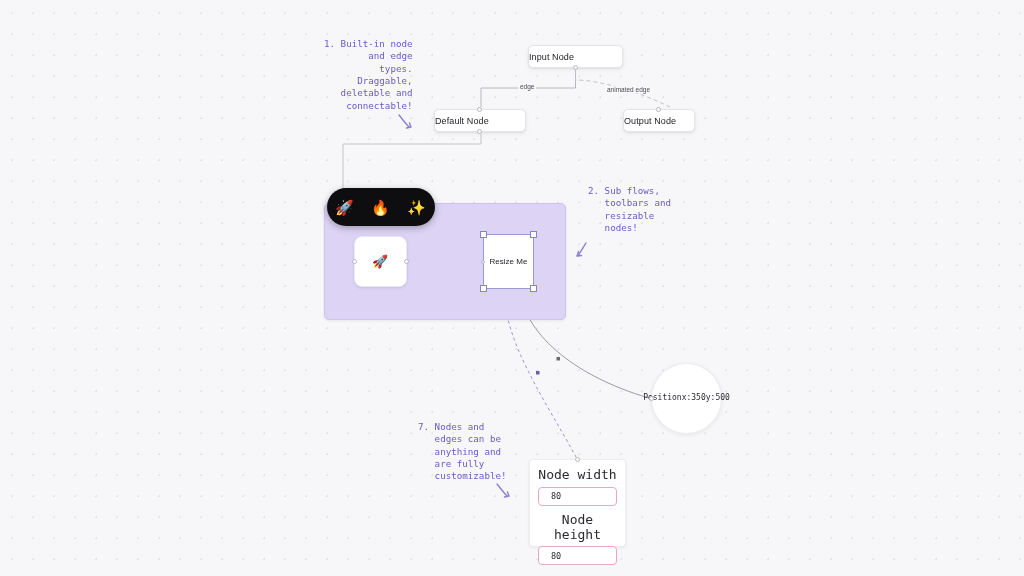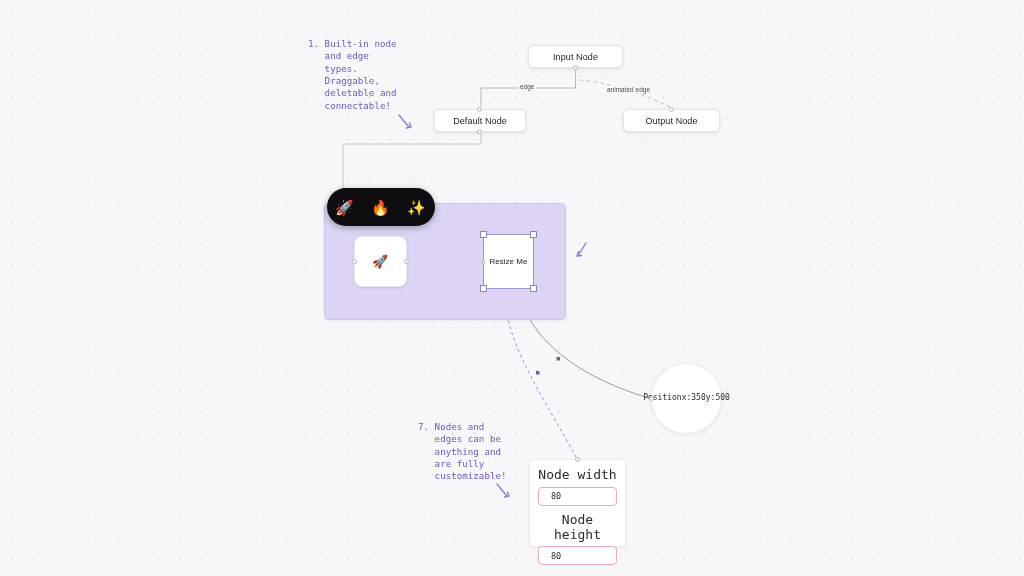--- a/index.html
+++ b/index.html
@@ -23,42 +23,42 @@
     pointer-events: none;
   }
 
   
   .node {
     position: absolute;
     background: #ffffff;
     border: 1px solid #e3e3e8;
     border-radius: 5px;
     box-shadow: 0 1px 2px rgba(20,20,40,.07), 0 2px 6px rgba(20,20,40,.05);
-    display: flex; align-items: center; justify-content: center;
+    display: flex; align-items: center; justify-content: flex-start;
     font-size: 9px;
     color: #232328;
     letter-spacing: .1px;
     white-space: nowrap;
   }
   .handle {
     position: absolute;
     width: 5px; height: 5px;
     background: #fdfdfd;
     border: 1px solid #b6b6c0;
     border-radius: 50%;
   }
   .handle.top    { top: -3px;  left: 50%; margin-left: -3px; }
   .handle.bottom { bottom: -3px; left: 50%; margin-left: -3px; }
   .handle.left   { left: -3px; top: 50%; margin-top: -3px; }
   .handle.right  { right: -3px; top: 50%; margin-top: -3px; }
 
   
   #input-node  { left: 528px; top: 45px;  width: 95px; height: 23px; }
   #default-node{ left: 434px; top: 109px; width: 92px; height: 23px; }
-  #output-node { left: 623px; top: 109px; width: 97px; height: 23px; }
+  #output-node { left: 623px; top: 109px; width: 72px; height: 23px; }
 
   
   #subflow {
     position: absolute;
     left: 324px; top: 203px;
     width: 242px; height: 117px;
     background: #ddd4f5;
     border: 1px solid #cfc3ee;
     border-radius: 5px;
     box-shadow: 0 1px 3px rgba(40,20,80,.08);
@@ -168,21 +168,21 @@
 
   
   .annotation {
     position: absolute;
     font-family: "DejaVu Sans Mono", monospace;
     font-size: 9.2px;
     line-height: 1.34;
     color: #6d59c4;
     white-space: pre;
   }
-  #anno-1 { left: 308px; top: 38px; }
+  #anno-1 { left: 324px; top: 38px; text-align: right; }
   #anno-2 { left: 588px; top: 185px; }
   #anno-3 { left: 418px; top: 421px; }
 
   .edge-label {
     position: absolute;
     font-size: 6.5px;
     color: #4a4a52;
     background: rgba(247,247,249,.9);
     padding: 0 2px;
     white-space: nowrap;
@@ -277,19 +277,23 @@
     <input class="form-input" type="text" value="80" style="">
     <span class="handle top"></span>
   </div>
 
   <div class="annotation" id="anno-1">1. Built-in node
    and edge
    types.
    Draggable,
    deletable and
    connectable!</div>
+  <div class="annotation" id="anno-2">2. Sub flows,
+   toolbars and
+   resizable
+   nodes!</div>
   <div class="annotation" id="anno-3">7. Nodes and
    edges can be
    anything and
    are fully
    customizable!</div>
 
 </div>
 
 </body></html>

